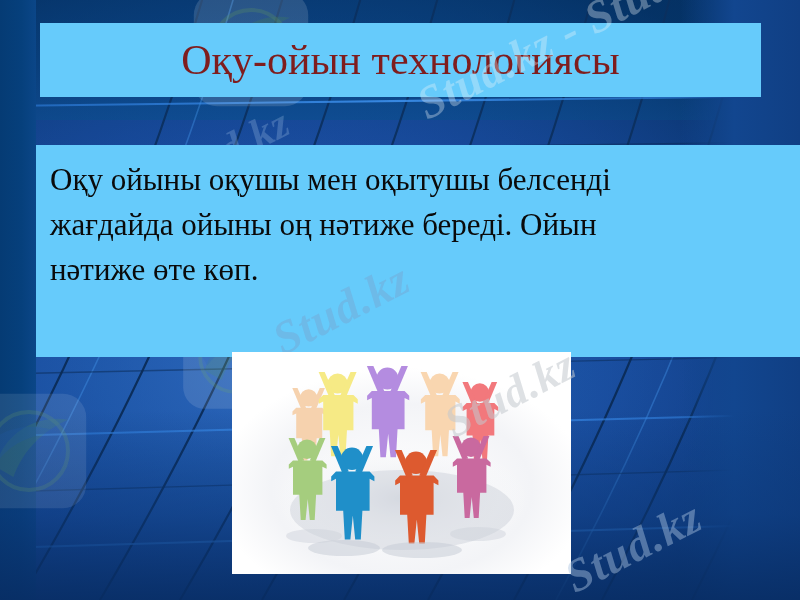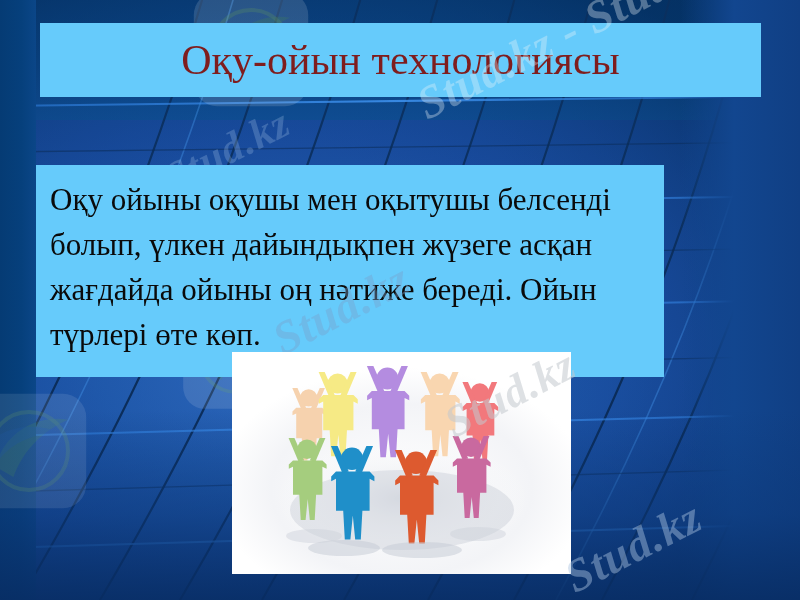--- a/index.html
+++ b/index.html
@@ -101,26 +101,25 @@
     color: #7f1d1d;
     text-align: center;
     white-space: nowrap;
   }
 
   
   .body-panel {
     position: absolute;
     left: 36px;
     top: 145px;
-    width: 628px;
+    width: 765px;
     height: 212px;
     background: #66cbfb;
     box-sizing: border-box;
     padding: 12px 16px 0 14px;
-    margin-top: 20px;
   }
   .body-text {
     font-family: "Liberation Serif", serif;
     font-size: 31px;
     line-height: 45px;
     color: #0a0a0a;
   }
 
   
   .picture {
@@ -220,23 +219,22 @@
   </svg>
 
   <div class="wm wm-5">Stud.kz</div>
 
   <div class="title-panel">
     <div class="title-text">Оқу-ойын технологиясы</div>
   </div>
 
   <div class="body-panel">
     <div class="body-text">Оқу ойыны оқушы мен оқытушы белсенді</div>
-    <div class="body-text">болып, үлкен дайындықпен жүзеге асқан</div>
     <div class="body-text">жағдайда ойыны оң нәтиже береді. Ойын</div>
-    <div class="body-text">түрлері өте көп.</div>
+    <div class="body-text">нәтиже өте көп.</div>
   </div>
 
   <div class="wm wm-1">Stud.kz - Stud.kz</div>
   <div class="wm wm-2">Stud.kz</div>
 
   <div class="picture">
     <svg viewBox="0 0 339 222">
       <defs>
         <radialGradient id="tableShade" cx="50%" cy="62%" r="55%">
           <stop offset="0%" stop-color="#ffffff"></stop>

